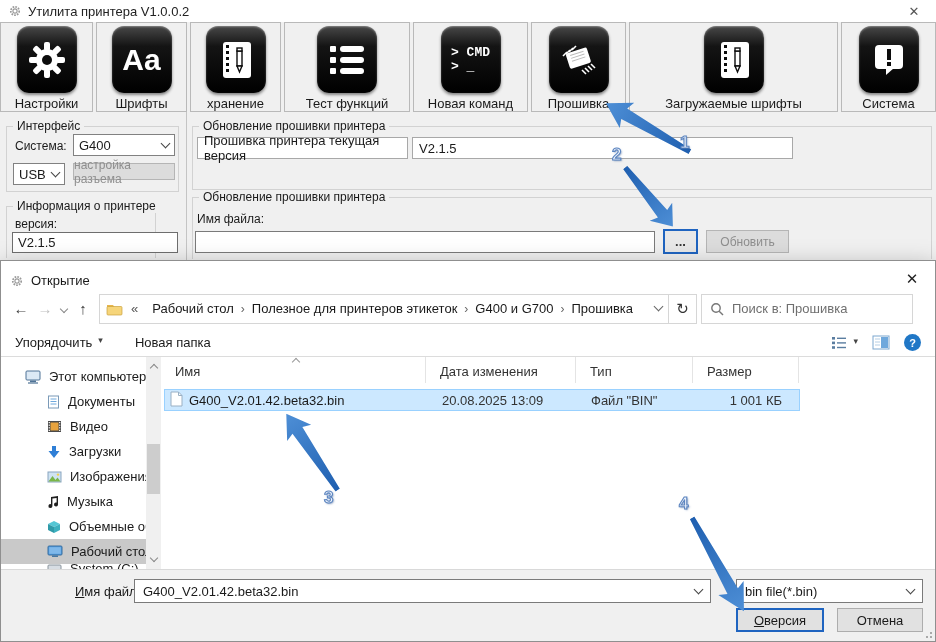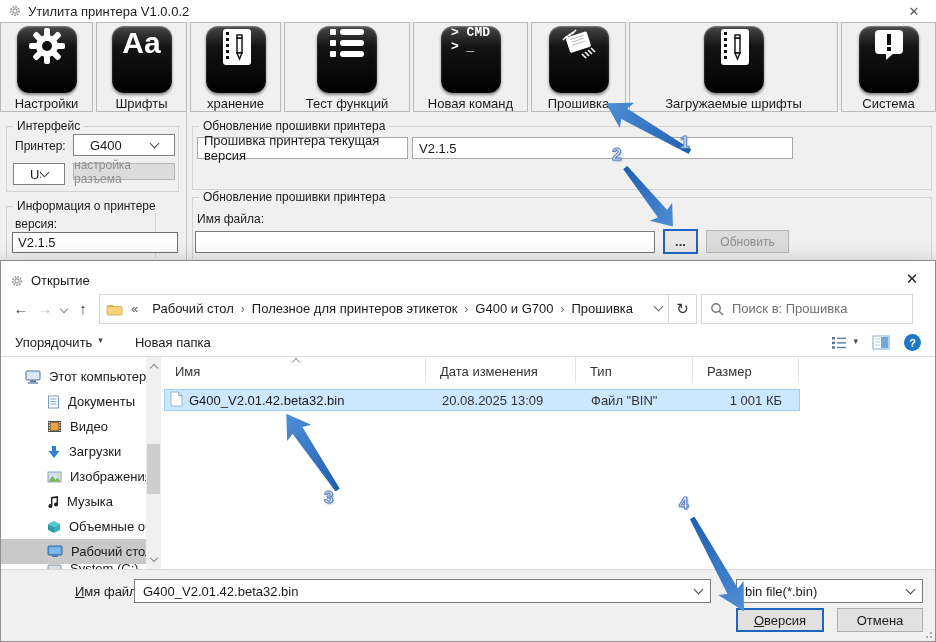--- a/index.html
+++ b/index.html
@@ -13,29 +13,29 @@
   .mw-title { margin-left:6px; font-size:13px; color:#222; }
   .tb-close { margin-left:auto; color:#555; font-size:13px; width:28px; text-align:center; cursor:default; }
   .mini-gear { width:14px; height:14px; flex:none; }
 
   .toolbar { position:absolute; left:0; top:22px; width:936px; height:90px; display:flex; gap:3px; }
   .tool-cell { border:1px solid #b9b9b9; background:#f0f0f0; display:flex; flex-direction:column;
                align-items:center; padding-top:3px; flex:none; }
   .tool-icon { width:60px; height:76px; border-radius:12px; color:#fff;
                background:linear-gradient(180deg,#484848 0%,#141414 30%,#000 100%);
                box-shadow:inset 0 1px 2px rgba(255,255,255,.35), 0 2px 3px rgba(0,0,0,.45);
-               display:flex; align-items:flex-start; justify-content:center; }
+               display:flex; align-items:center; justify-content:center; }
   .tool-label { margin-top:3px; font-size:13px; white-space:nowrap; }
   .glyph-aa { font-size:30px; font-weight:bold; }
   .glyph-cmd { font-family:"Liberation Mono", monospace; font-size:13px; font-weight:bold; line-height:14px; white-space:pre; }
 
   .group { position:absolute; border:1px solid #d2d2d2; }
   .legend { position:absolute; top:-8px; left:6px; background:#f0f0f0; padding:0 4px; font-size:12px; white-space:nowrap; }
   .lbl { font-size:12px; }
-  .combo { background:#fff; border:1px solid #818181; display:flex; align-items:center; padding:0 16px; position:absolute; }
+  .combo { background:#fff; border:1px solid #818181; display:flex; align-items:center; padding:0 5px; position:absolute; }
   .combo .txt { flex:1; overflow:hidden; white-space:nowrap; }
   .chev-dn { width:7px; height:7px; border-right:1.5px solid #444; border-bottom:1.5px solid #444;
              transform:rotate(45deg); margin-top:-4px; flex:none; }
   .chev-up { width:6px; height:6px; border-right:1.5px solid #888; border-bottom:1.5px solid #888;
              transform:rotate(-135deg); }
   .txtbox { background:#fff; border:1px solid #6e6e6e; position:absolute; padding:0 5px; display:flex; align-items:center; }
   .btn-disabled { position:absolute; background:#dcdcdc; border:1px solid #b5b5b5; color:#8e8e8e;
                   display:flex; align-items:center; justify-content:center; font-size:12px; }
   .field-ro { position:absolute; background:#fff; border:1px solid #a8a8a8; display:flex; align-items:center; padding:0 6px; }
   .v-divider { position:absolute; left:186px; top:112px; height:148px; border-left:1px solid #c4c4c4; }
@@ -246,21 +246,21 @@
           <rect x="17" y="8" width="4" height="11" fill="#0c0c0c"></rect>
           <rect x="17" y="21" width="4" height="4" fill="#0c0c0c"></rect>
         </svg>
       </div>
       <div class="tool-label">Система</div>
     </div>
   </div>
 
   <div class="group" style="left:6px;top:126px;width:173px;height:66px">
     <span class="legend">Интерфейс</span>
-    <span class="lbl" style="position:absolute;left:8px;top:12px">Принтер:</span>
+    <span class="lbl" style="position:absolute;left:8px;top:12px">Система:</span>
     <div class="combo" style="left:66px;top:7px;width:102px;height:22px">
       <span class="txt">G400</span>
         <span class="chev-dn"></span>
     </div>
     <div class="combo" style="left:6px;top:36px;width:52px;height:22px">
       <span class="txt">USB</span>
         <span class="chev-dn"></span>
     </div>
     <div class="btn-disabled" style="left:66px;top:36px;width:102px;height:17px">настройка разъема</div>
   </div>

